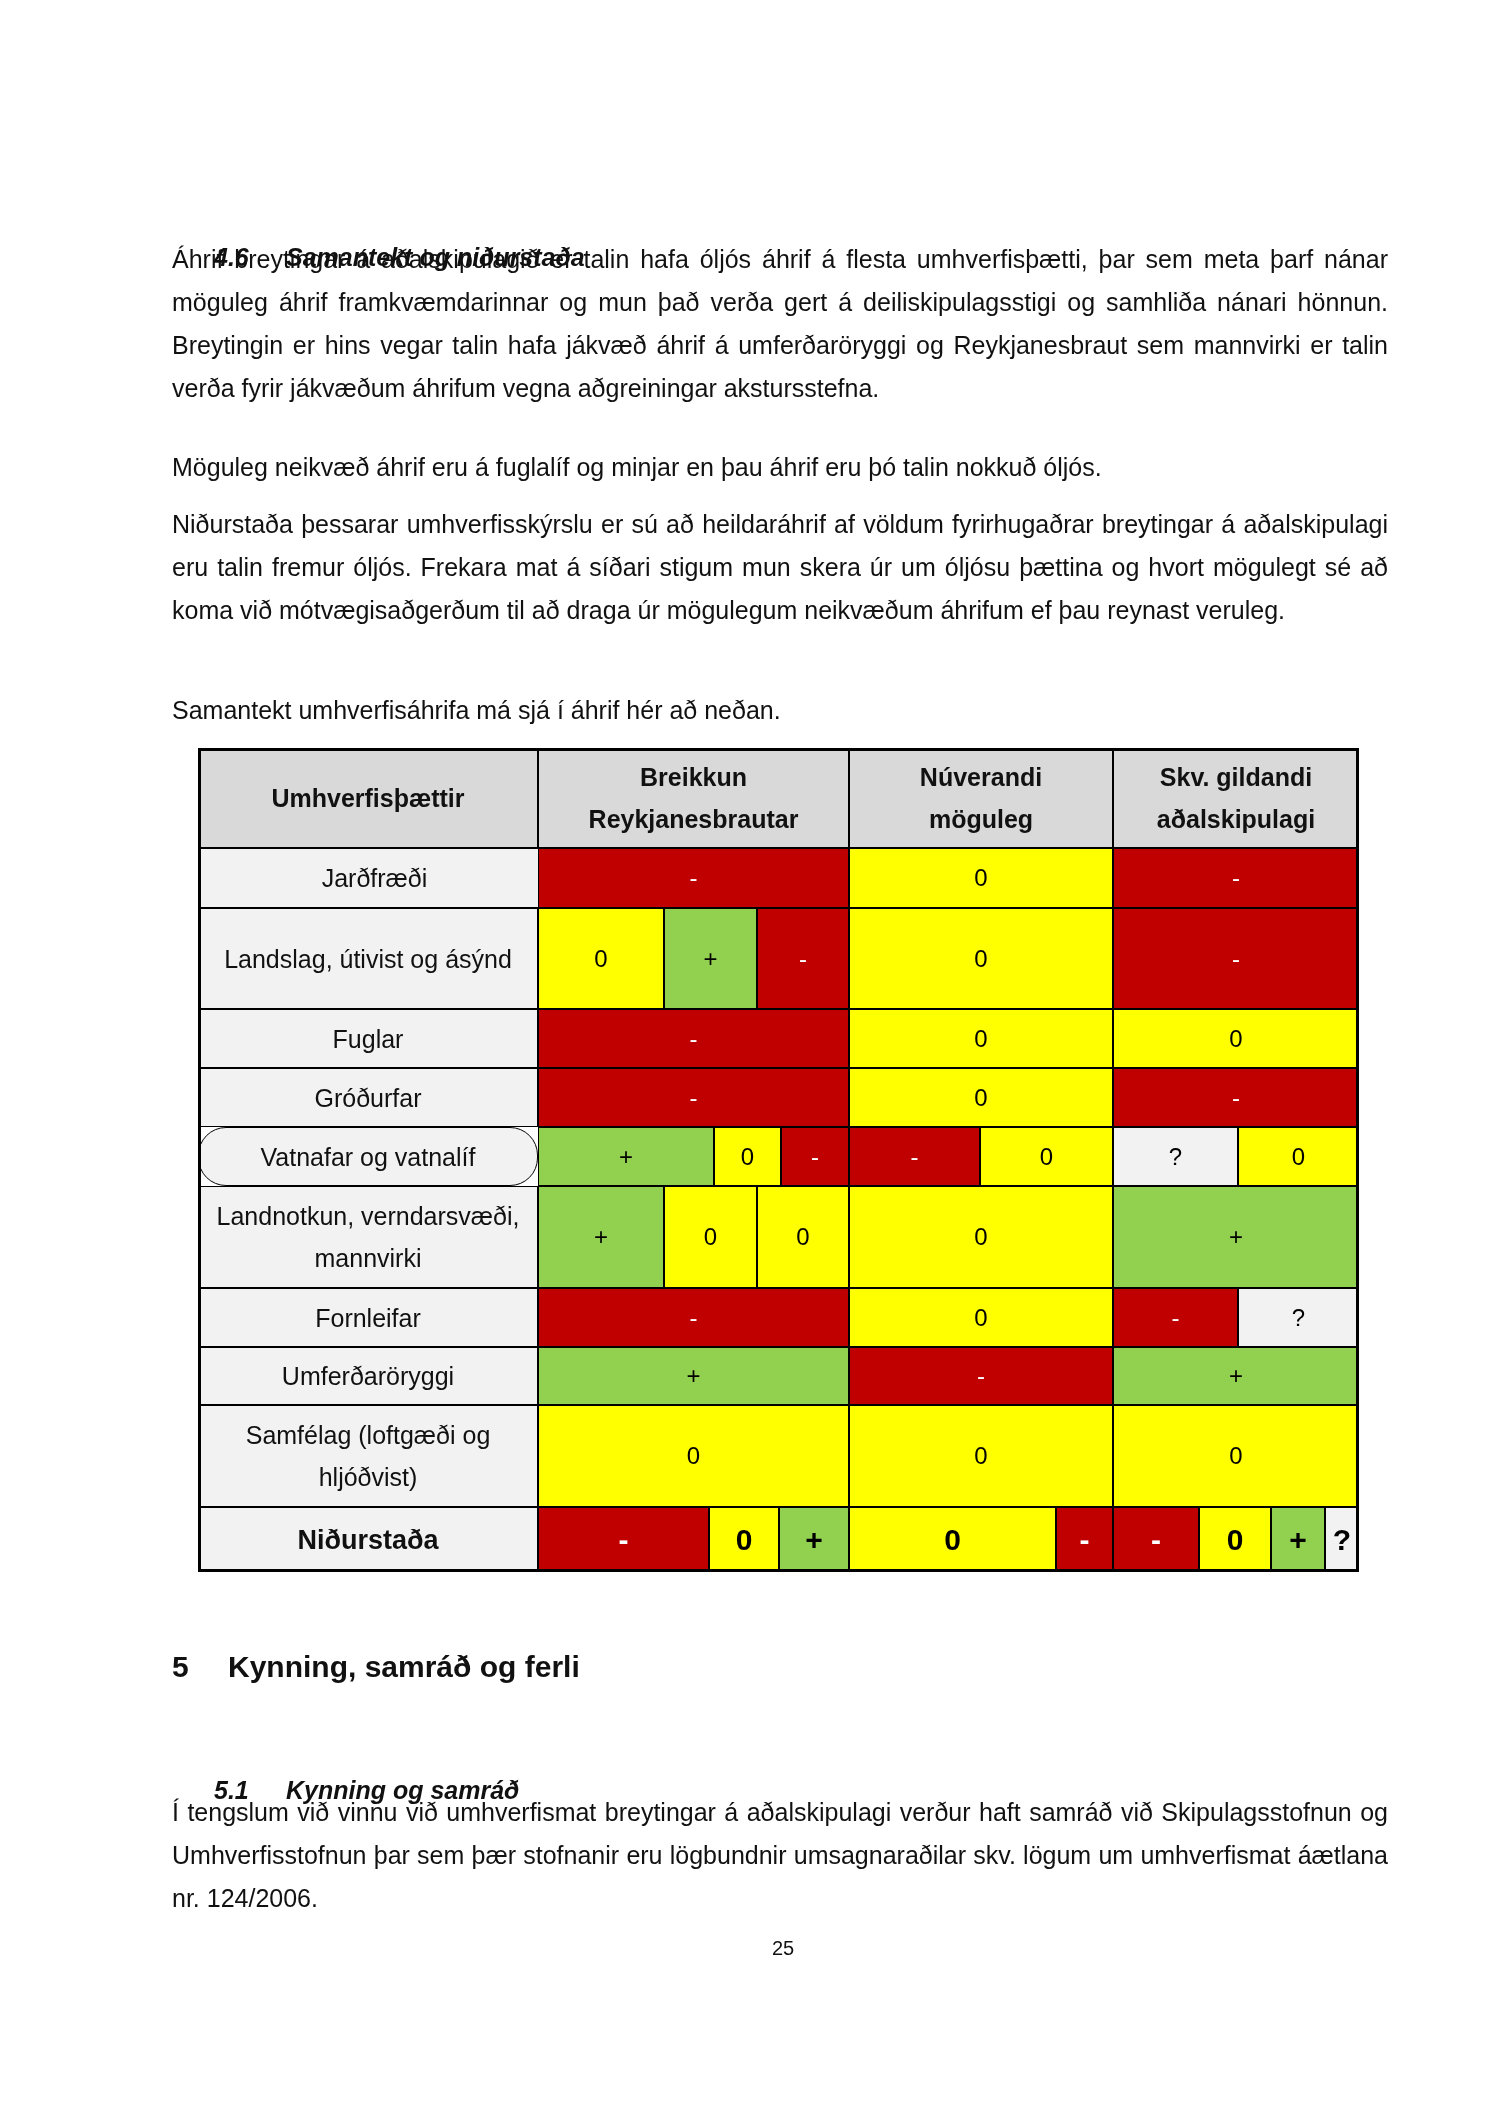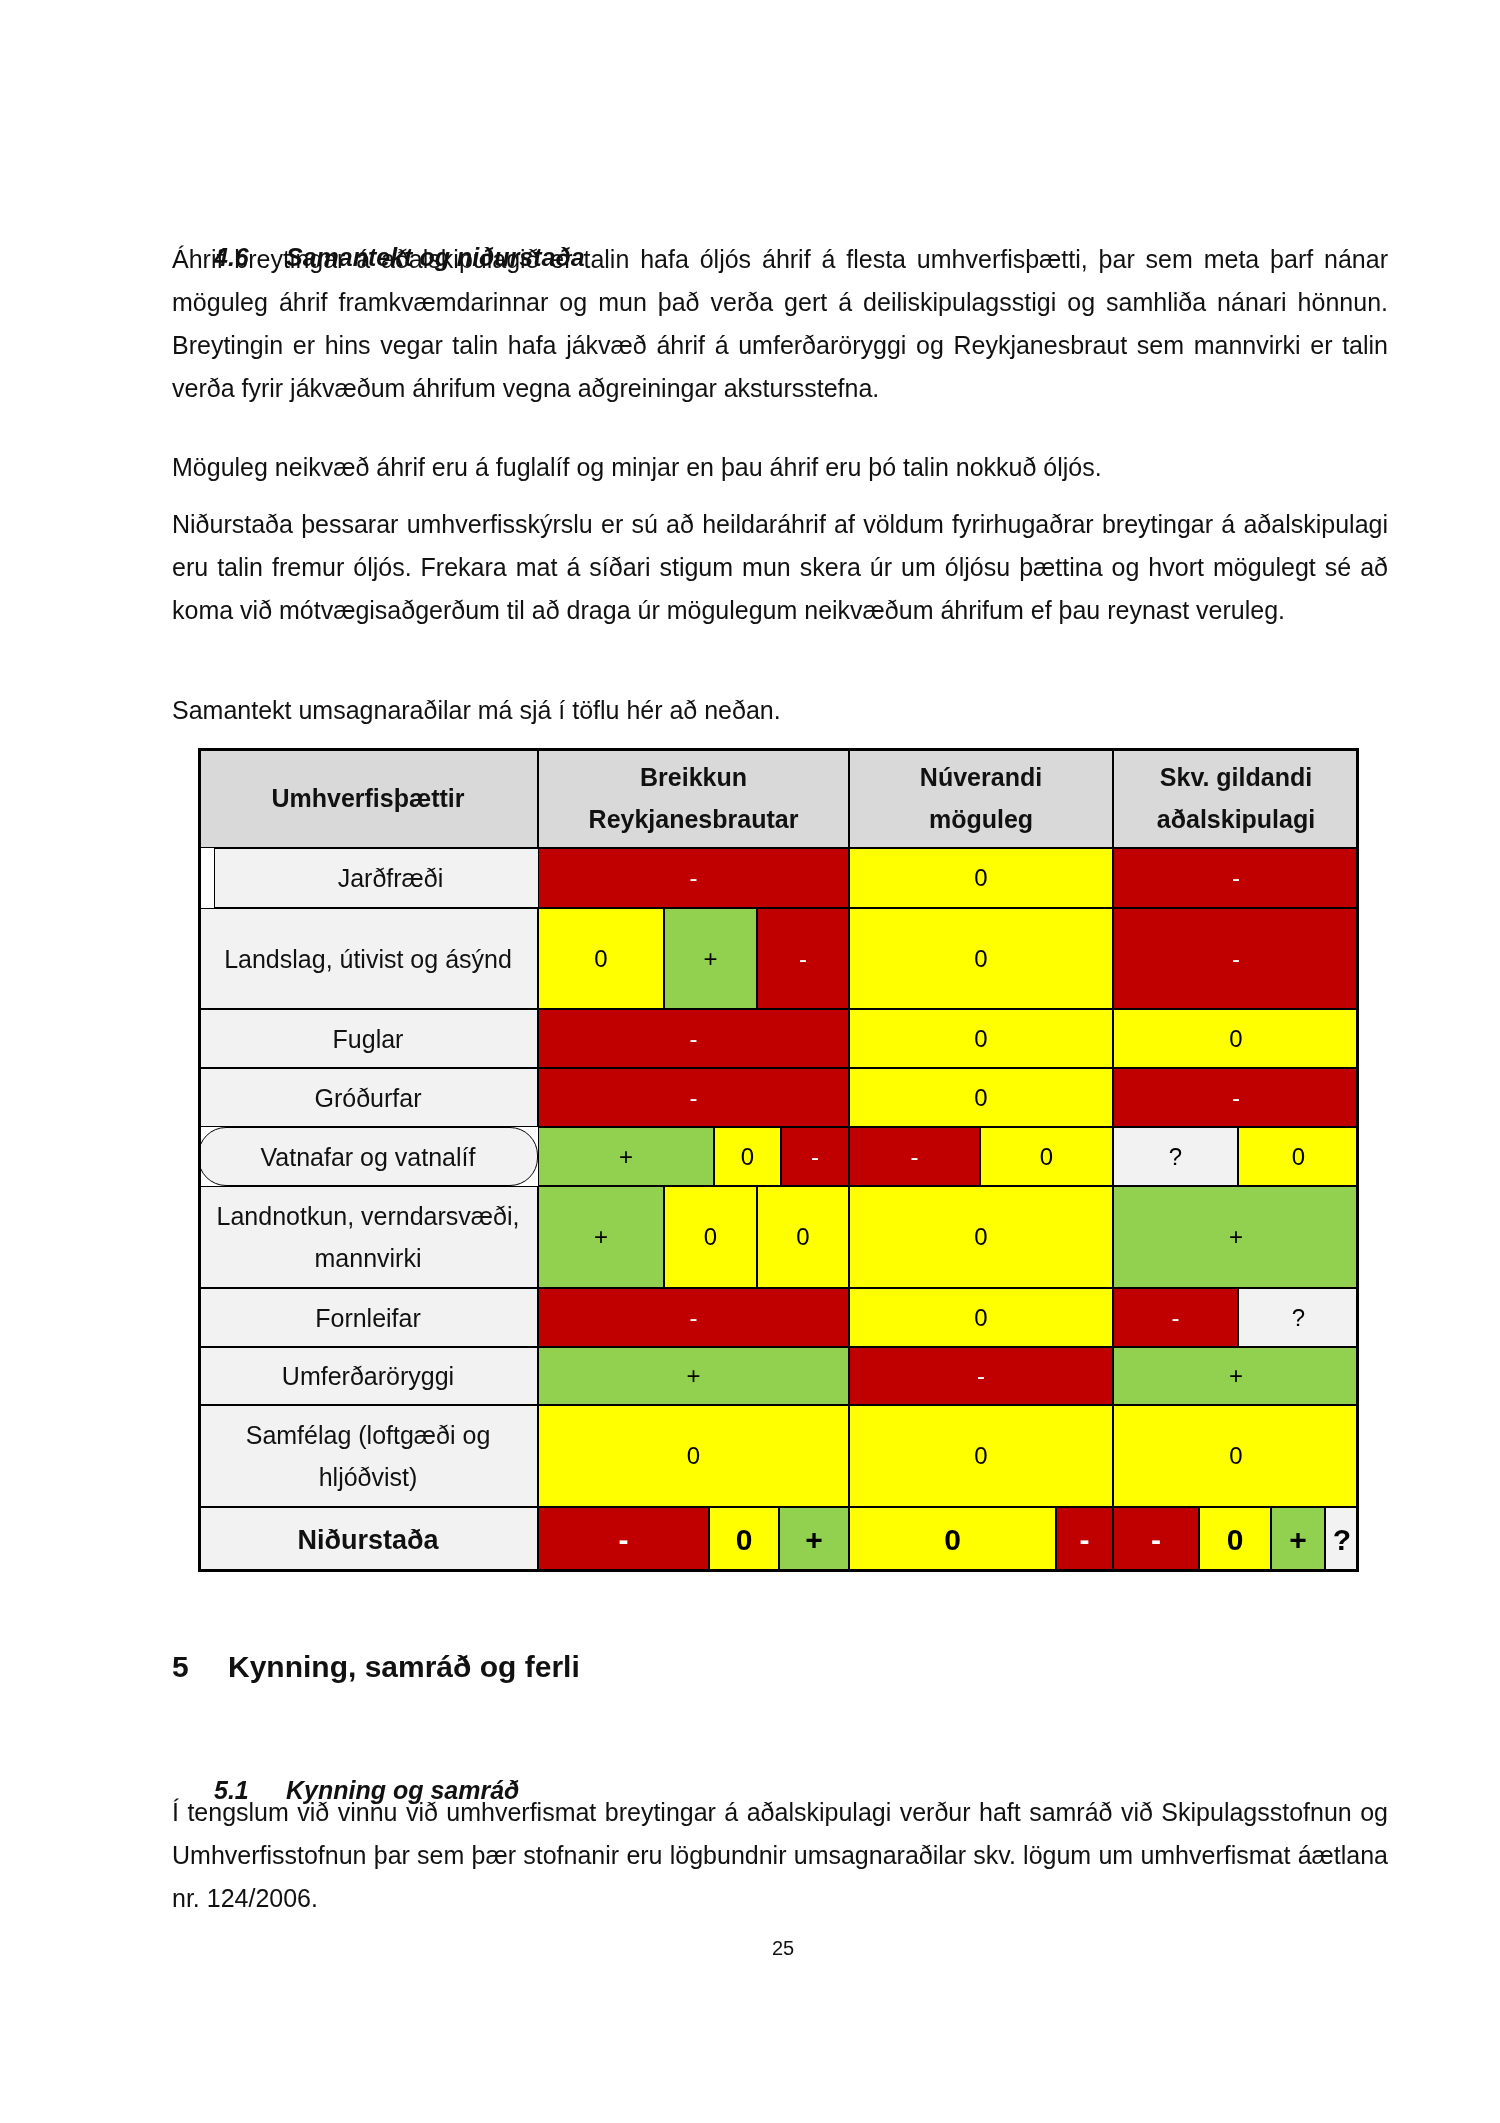--- a/index.html
+++ b/index.html
@@ -35,36 +35,36 @@
 <body>
 
 <div class="abs h2" style="left:214px; top:210px; width:600px; height:30px;">
   <span class="num">4.6</span>
   <span class="txt">Samantekt og niðurstaða</span>
 </div>
 
 <p class="abs para" style="top:238px; margin:0;">Áhrif breytingar á aðalskipulagið er talin hafa óljós áhrif á flesta umhverfisþætti, þar sem meta þarf nánar möguleg áhrif framkvæmdarinnar og mun það verða gert á deiliskipulagsstigi og samhliða nánari hönnun. Breytingin er hins vegar talin hafa jákvæð áhrif á umferðaröryggi og Reykjanesbraut sem mannvirki er talin verða fyrir jákvæðum áhrifum vegna aðgreiningar akstursstefna.</p>
 <p class="abs para" style="top:446px; margin:0;">Möguleg neikvæð áhrif eru á fuglalíf og minjar en þau áhrif eru þó talin nokkuð óljós.</p>
 <p class="abs para" style="top:503px; margin:0;">Niðurstaða þessarar umhverfisskýrslu er sú að heildaráhrif af völdum fyrirhugaðrar breytingar á aðalskipulagi eru talin fremur óljós. Frekara mat á síðari stigum mun skera úr um óljósu þættina og hvort mögulegt sé að koma við mótvægisaðgerðum til að draga úr mögulegum neikvæðum áhrifum ef þau reynast veruleg.</p>
-<p class="abs para last-left" style="top:689px; margin:0;">Samantekt umsagnaraðilar má sjá í töflu hér að neðan.</p>
+<p class="abs para last-left" style="top:689px; margin:0;">Samantekt umhverfisáhrifa má sjá í áhrif hér að neðan.</p>
 
 <div id="tbl">
     <div class="cell hdr" style="left: 0px; top: 0px; width: 340px; height: 100px; padding: 0px 18px;">
       <span>Umhverfisþættir</span>
     </div>
     <div class="cell hdr" style="left: 340px; top: 0px; width: 311px; height: 100px; padding: 0px 28px;">
       <span>Breikkun Reykjanesbrautar</span>
     </div>
     <div class="cell hdr" style="left: 651px; top: 0px; width: 264px; height: 100px; padding: 0px 18px;">
       <span>Núverandi möguleg</span>
     </div>
     <div class="cell hdr" style="left: 915px; top: 0px; width: 246px; height: 100px; padding: 0px 18px;">
       <span>Skv. gildandi aðalskipulagi</span>
     </div>
-    <div class="cell lbl" style="left: 16px; top: 100px; width: 353px; height: 60px; padding: 0px 10px;">
+    <div class="cell lbl" style="left: 0px; top: 100px; width: 353px; height: 60px; padding: 0px 10px;">
       <span>Jarðfræði</span>
     </div>
     <div class="cell r" style="left: 340px; top: 100px; width: 311px; height: 60px;">
       <span>-</span>
     </div>
     <div class="cell y" style="left: 651px; top: 100px; width: 264px; height: 60px;">
       <span>0</span>
     </div>
     <div class="cell r" style="left: 915px; top: 100px; width: 246px; height: 60px;">
       <span>-</span>

